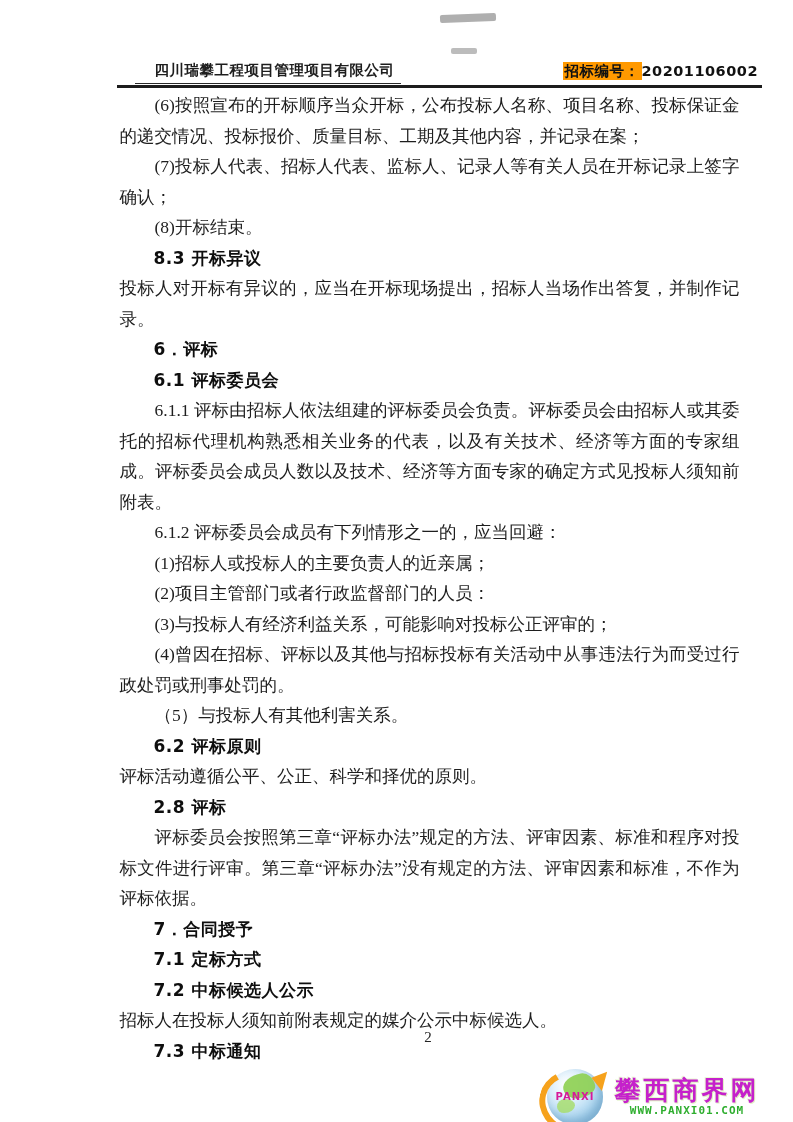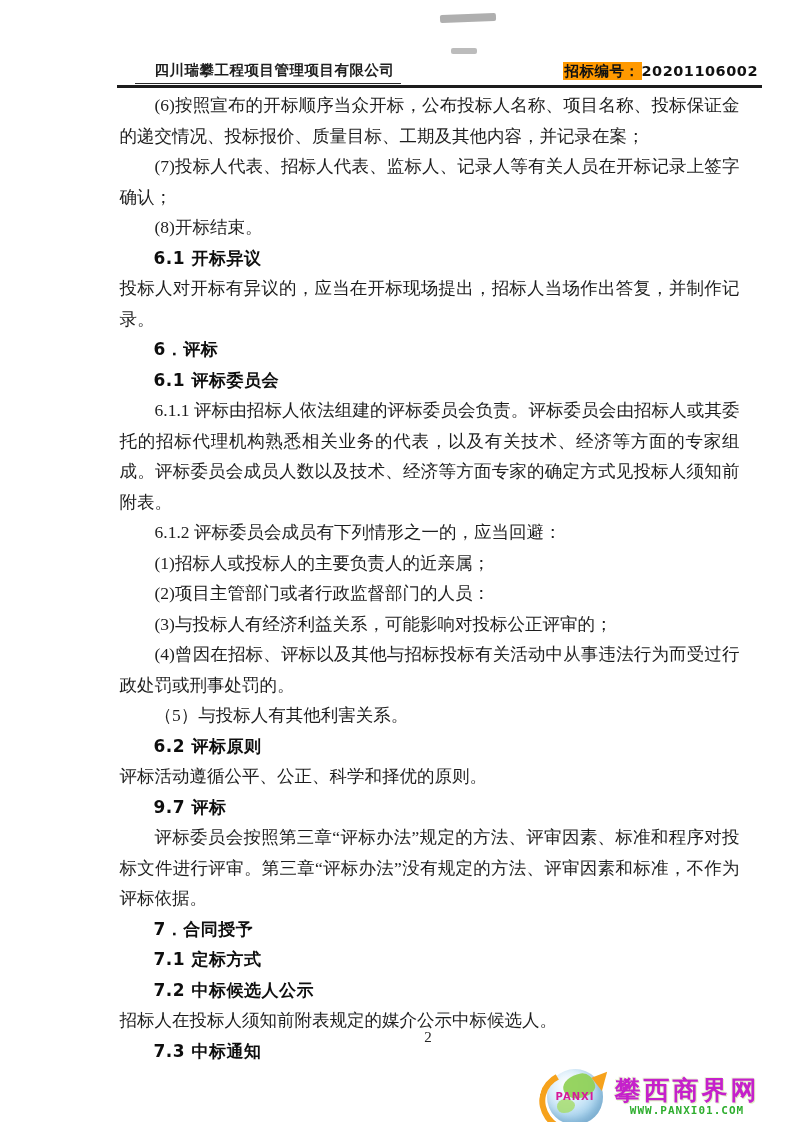--- a/index.html
+++ b/index.html
@@ -84,34 +84,34 @@
   <div class="scan-mark-2"></div>
 
   <div class="header-company">四川瑞攀工程项目管理项目有限公司</div>
   <div class="header-bidno"><span class="hl">招标编号：</span><span>20201106002</span></div>
   <div class="header-rule"></div>
 
   <div class="doc">
     <p class="p-i">(6)按照宣布的开标顺序当众开标，公布投标人名称、项目名称、投标保证金的递交情况、投标报价、质量目标、工期及其他内容，并记录在案；</p>
     <p class="p-i">(7)投标人代表、招标人代表、监标人、记录人等有关人员在开标记录上签字确认；</p>
     <p class="p-i">(8)开标结束。</p>
-    <p class="h">6.1 开标异议</p>
+    <p class="h">8.3 开标异议</p>
     <p>投标人对开标有异议的，应当在开标现场提出，招标人当场作出答复，并制作记录。</p>
     <p class="h">6．评标</p>
     <p class="h">6.1 评标委员会</p>
     <p class="p-i">6.1.1 评标由招标人依法组建的评标委员会负责。评标委员会由招标人或其委托的招标代理机构熟悉相关业务的代表，以及有关技术、经济等方面的专家组成。评标委员会成员人数以及技术、经济等方面专家的确定方式见投标人须知前附表。</p>
     <p class="p-i">6.1.2 评标委员会成员有下列情形之一的，应当回避：</p>
     <p class="p-i">(1)招标人或投标人的主要负责人的近亲属；</p>
     <p class="p-i">(2)项目主管部门或者行政监督部门的人员：</p>
     <p class="p-i">(3)与投标人有经济利益关系，可能影响对投标公正评审的；</p>
     <p class="p-i">(4)曾因在招标、评标以及其他与招标投标有关活动中从事违法行为而受过行政处罚或刑事处罚的。</p>
     <p class="p-i">（5）与投标人有其他利害关系。</p>
     <p class="h">6.2 评标原则</p>
     <p>评标活动遵循公平、公正、科学和择优的原则。</p>
-    <p class="h">9.7 评标</p>
+    <p class="h">2.8 评标</p>
     <p class="p-i">评标委员会按照第三章“评标办法”规定的方法、评审因素、标准和程序对投标文件进行评审。第三章“评标办法”没有规定的方法、评审因素和标准，不作为评标依据。</p>
     <p class="h">7．合同授予</p>
     <p class="h">7.1 定标方式</p>
     <p class="h">7.2 中标候选人公示</p>
     <p>招标人在投标人须知前附表规定的媒介公示中标候选人。</p>
     <p class="h">7.3 中标通知</p>
 
   </div>
 
   <div class="pageno">2</div>

